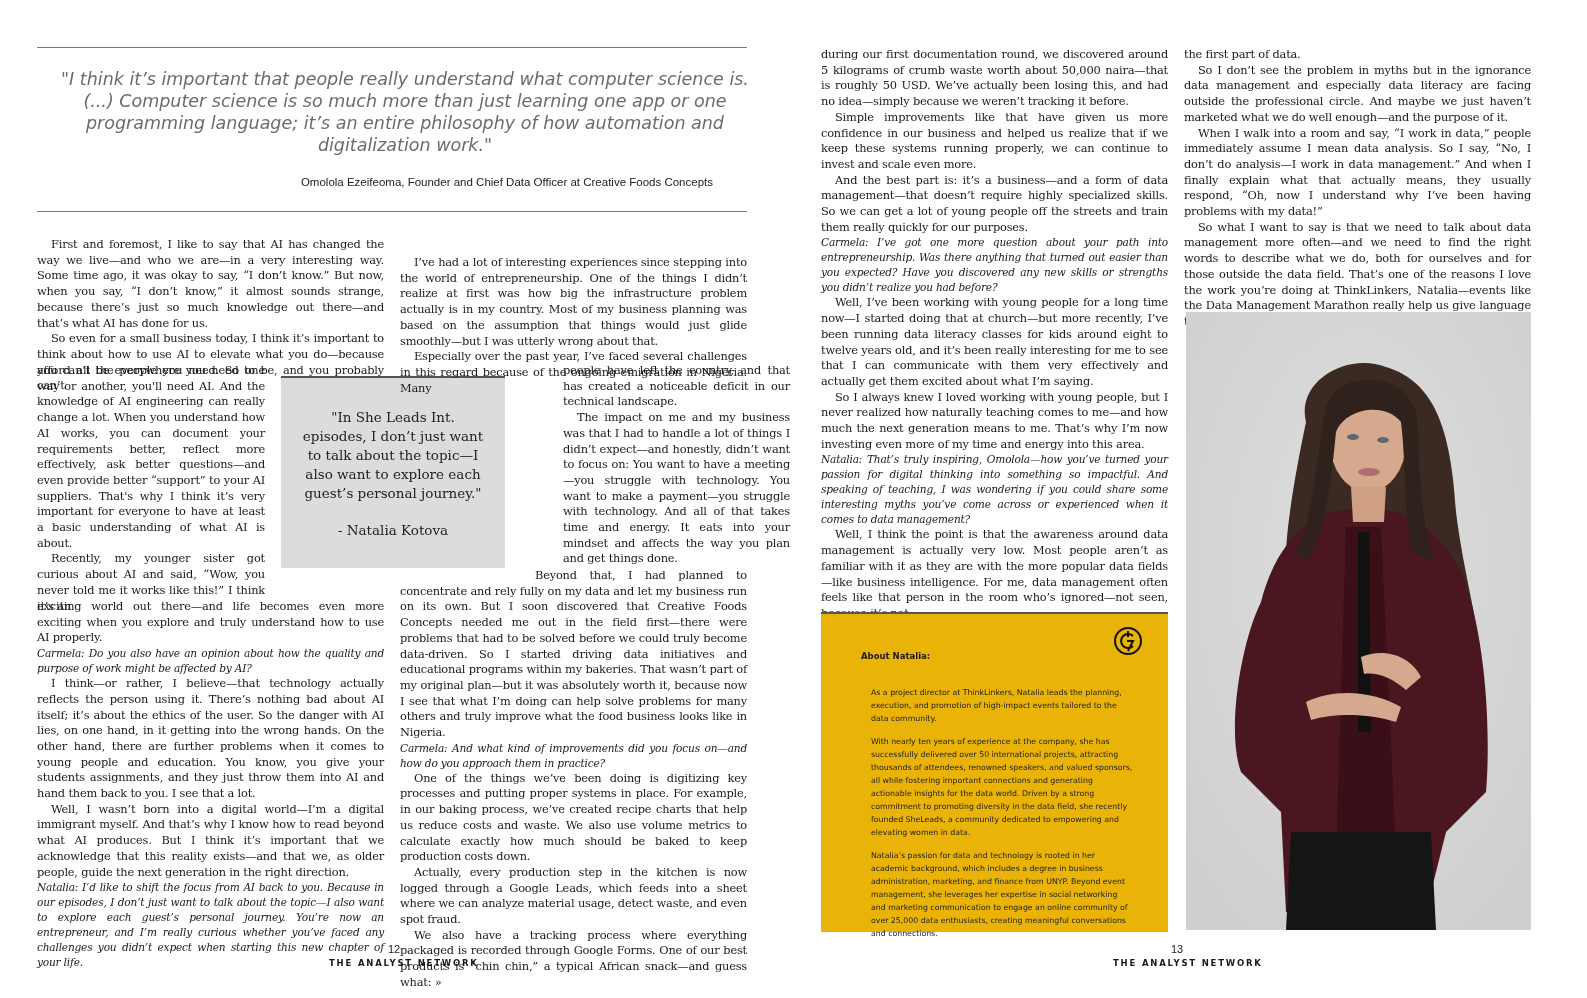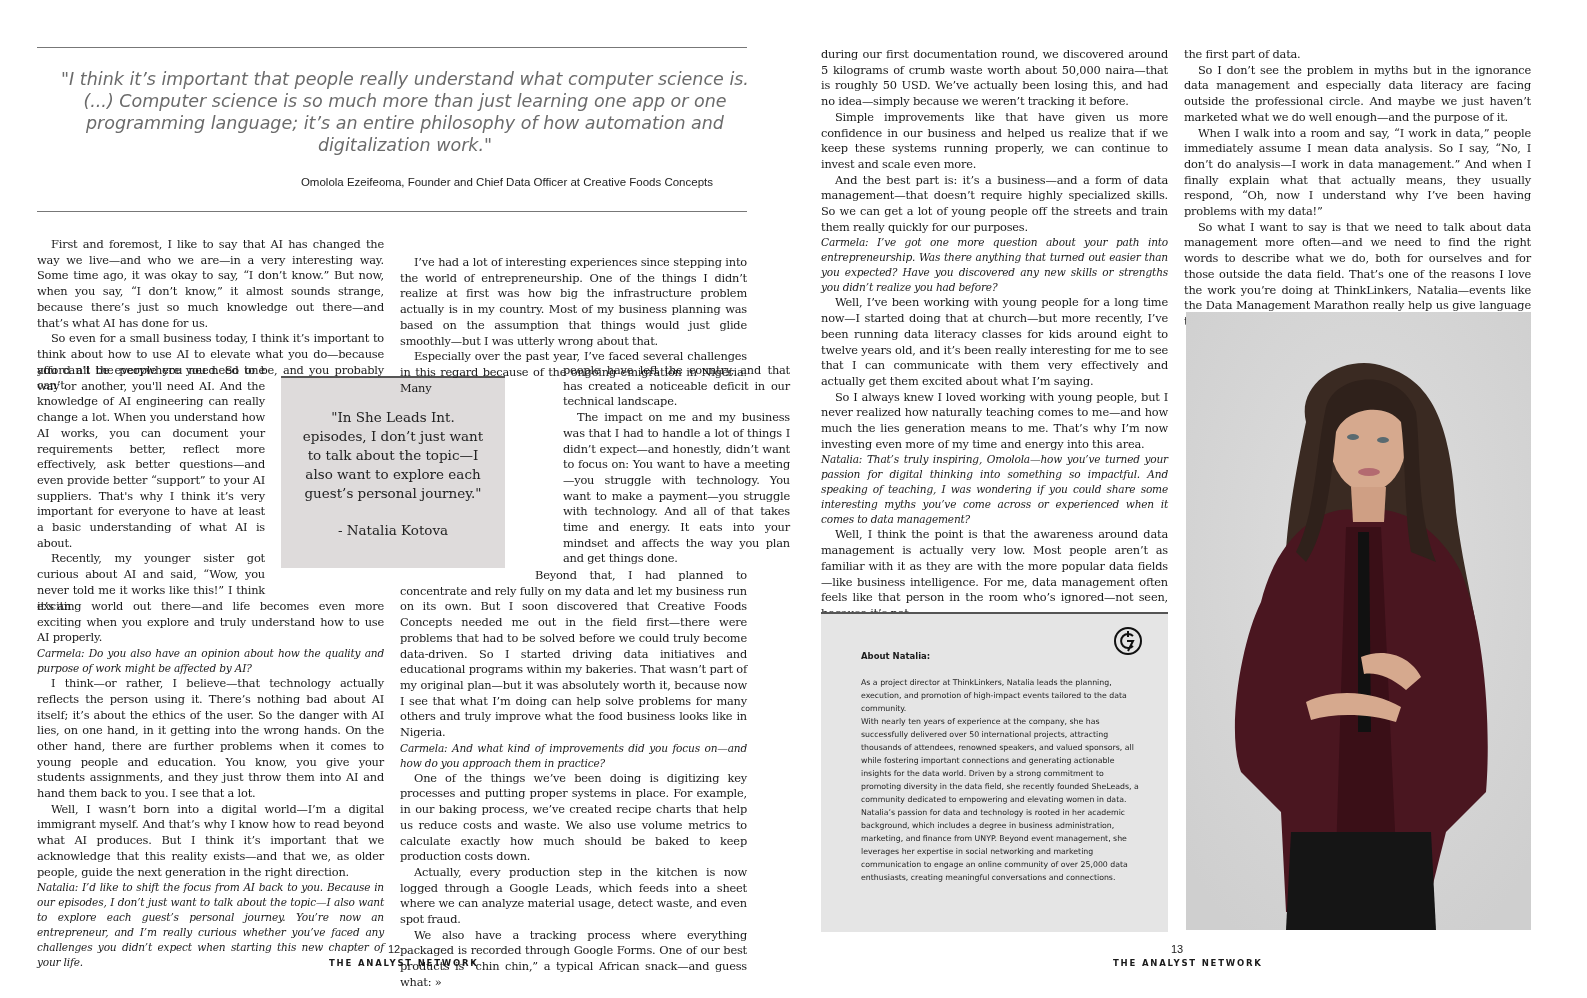--- a/index.html
+++ b/index.html
@@ -21,26 +21,26 @@
   .col p.q { text-indent:0; font-style:italic; font-size:10.6px; line-height:15px; }
   .col p.noind { text-indent:0; }
 
   .float-quote { position:absolute; left:281px; top:376px; width:224px; height:190px;
                  background:#dedbdb; border-top:2px solid #555; text-align:center;
                  font-size:13.5px; line-height:19px; color:#222; }
   .float-quote .qt { margin-top:30px; padding:0 18px; }
   .float-quote .by { margin-top:18px; }
 
   .about-box { position:absolute; left:27px; top:612px; width:347px; height:318px;
-               background:#e5e5e5; border-top:2px solid #555; }
+               background:#eab308; border-top:2px solid #555; }
   .about-box .ttl { position:absolute; left:40px; top:37px; font-family:"DejaVu Sans", sans-serif;
                     font-size:8.5px; font-weight:bold; }
   .about-box .body { position:absolute; left:40px; top:62px; width:282px; font-family:"DejaVu Sans", sans-serif;
                      font-size:7.8px; line-height:13px; color:#222; }
-  .about-box .body p { margin:0; }
+  .about-box .body p { margin:10px; }
   .logo { position:absolute; left:292px; top:12px; width:30px; height:30px; }
 
   .photo { position:absolute; left:392px; top:312px; width:345px; height:618px;
            background:linear-gradient(#d9d9d9,#d2d2d2); overflow:hidden; }
 
   .pnum { position:absolute; top:943px; font-family:"Liberation Sans", sans-serif; font-size:11px; }
   .brand { position:absolute; top:958px; font-family:"DejaVu Sans", sans-serif; font-size:8.5px;
            font-weight:bold; letter-spacing:1.8px; }
 </style>
 </head>
@@ -93,21 +93,21 @@
   <div class="brand" style="left:329px;">THE ANALYST NETWORK</div>
 </div>
 
 <div class="page right-page">
   <div class="col" style="left:27px; top:47px; width:347px;">
     <p class="noind">during our first documentation round, we discovered around 5 kilograms of crumb waste worth about 50,000 naira—that is roughly 50 USD. We’ve actually been losing this, and had no idea—simply because we weren’t tracking it before.</p>
     <p>Simple improvements like that have given us more confidence in our business and helped us realize that if we keep these systems running properly, we can continue to invest and scale even more.</p>
     <p>And the best part is: it’s a business—and a form of data management—that doesn’t require highly specialized skills. So we can get a lot of young people off the streets and train them really quickly for our purposes.</p>
     <p class="q">Carmela: I’ve got one more question about your path into entrepreneurship. Was there anything that turned out easier than you expected? Have you discovered any new skills or strengths you didn’t realize you had before?</p>
     <p>Well, I’ve been working with young people for a long time now—I started doing that at church—but more recently, I’ve been running data literacy classes for kids around eight to twelve years old, and it’s been really interesting for me to see that I can communicate with them very effectively and actually get them excited about what I’m saying.</p>
-    <p>So I always knew I loved working with young people, but I never realized how naturally teaching comes to me—and how much the lies generation means to me. That’s why I’m now investing even more of my time and energy into this area.</p>
+    <p>So I always knew I loved working with young people, but I never realized how naturally teaching comes to me—and how much the next generation means to me. That’s why I’m now investing even more of my time and energy into this area.</p>
     <p class="q">Natalia: That’s truly inspiring, Omolola—how you’ve turned your passion for digital thinking into something so impactful. And speaking of teaching, I was wondering if you could share some interesting myths you’ve come across or experienced when it comes to data management?</p>
     <p>Well, I think the point is that the awareness around data management is actually very low. Most people aren’t as familiar with it as they are with the more popular data fields—like business intelligence. For me, data management often feels like that person in the room who’s ignored—not seen, because it’s not</p>
   </div>
 
   <div class="col" style="left:390px; top:47px; width:347px;">
     <p class="noind">the first part of data.</p>
     <p>So I don’t see the problem in myths but in the ignorance data management and especially data literacy are facing outside the professional circle. And maybe we just haven’t marketed what we do well enough—and the purpose of it.</p>
     <p>When I walk into a room and say, “I work in data,” people immediately assume I mean data analysis. So I say, “No, I don’t do analysis—I work in data management.” And when I finally explain what that actually means, they usually respond, “Oh, now I understand why I’ve been having problems with my data!”</p>
     <p>So what I want to say is that we need to talk about data management more often—and we need to find the right words to describe what we do, both for ourselves and for those outside the data field. That’s one of the reasons I love the work you’re doing at ThinkLinkers, Natalia—events like the Data Management Marathon really help us give language to our field. »</p>
   </div>

